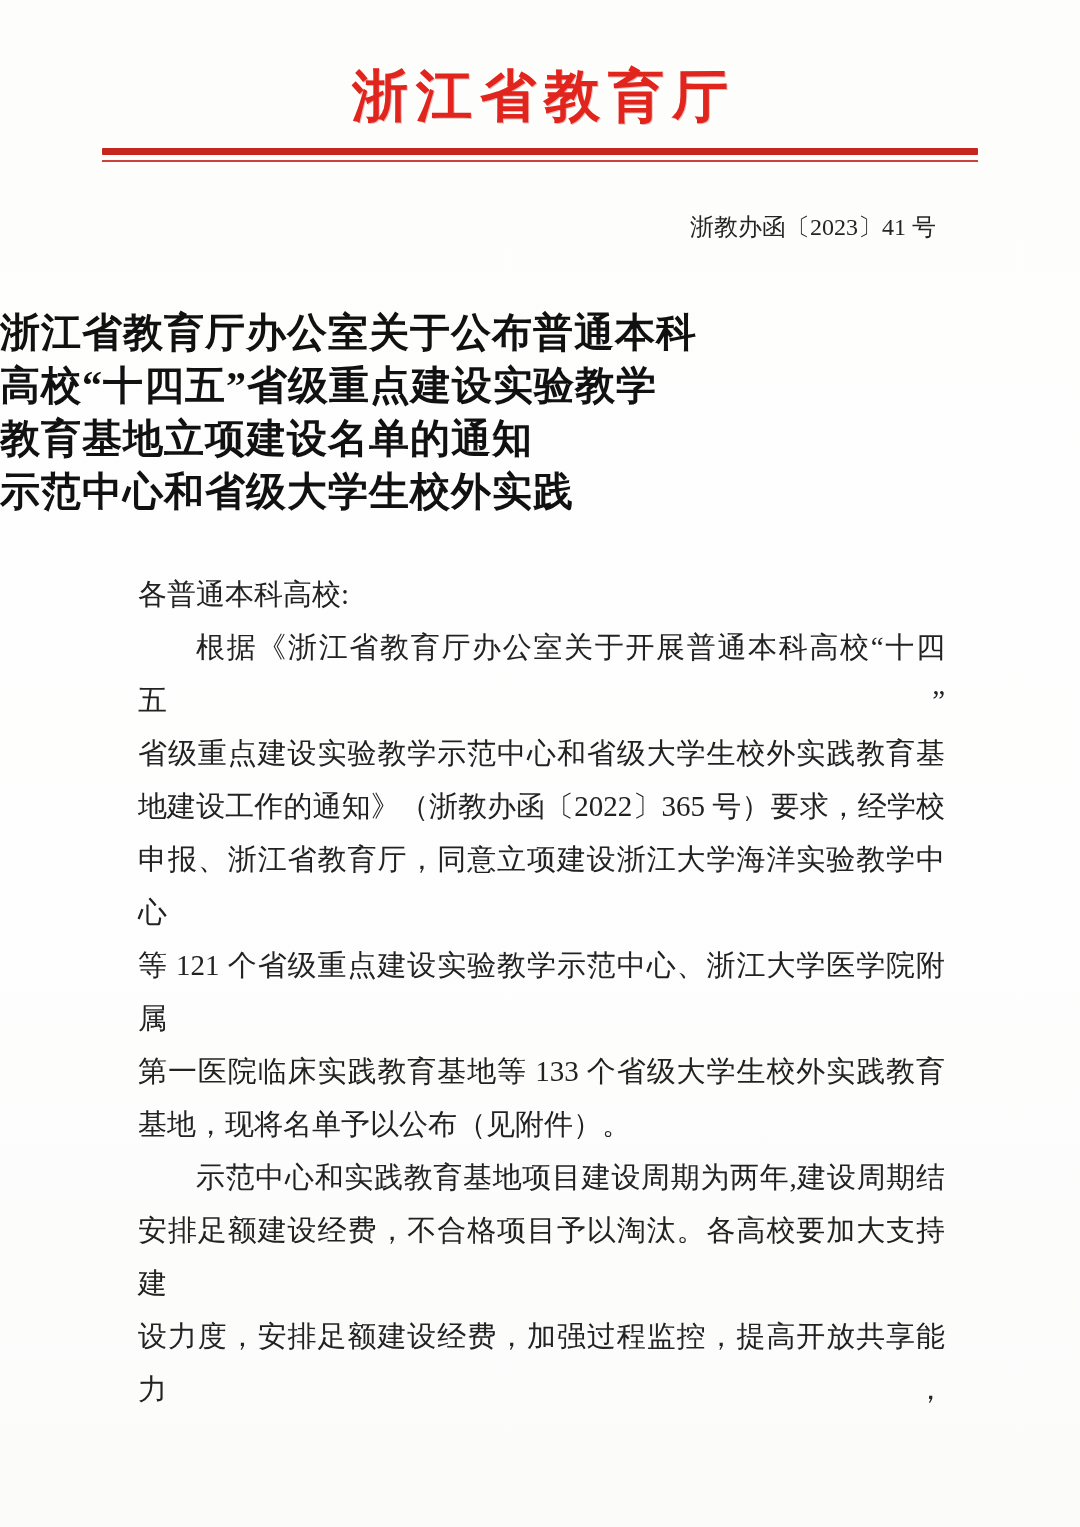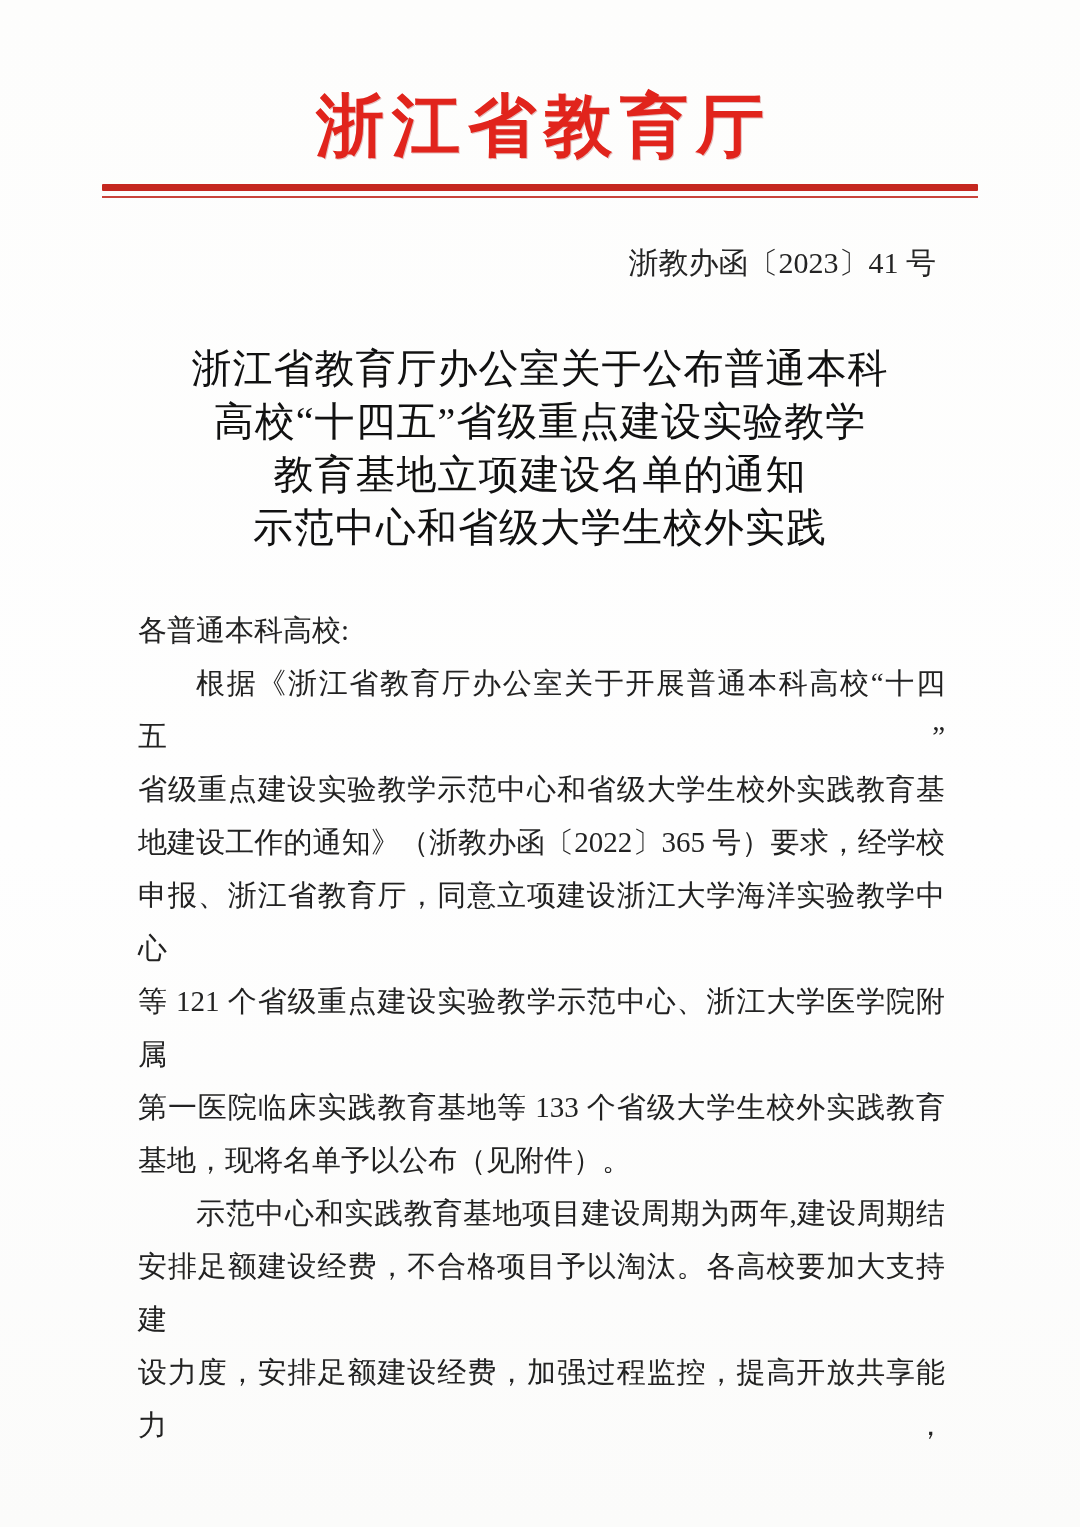--- a/index.html
+++ b/index.html
@@ -11,23 +11,23 @@
     position: relative;
     width: 1080px;
     height: 1527px;
     margin: 0 auto;
     background: linear-gradient(180deg, #fdfdfc 0%, #fefefe 55%, #fbfbfa 100%);
     overflow: hidden;
     font-family: "Liberation Serif", "DejaVu Serif", serif;
     color: #1f1f1f;
   }
   .letterhead {
-    margin-top: 92px;
+    margin-top: 68px;
     text-align: center;
-    font-size: 68px;
+    font-size: 56px;
     line-height: 1.0;
     font-weight: bold;
     letter-spacing: 8px;
     padding-left: 8px; 
     color: #e1241c;
     text-shadow: 1px 1px 0 rgba(150,0,0,0.25);
     white-space: nowrap;
   }
   .rule-thick {
     width: 876px;
@@ -39,31 +39,31 @@
   .rule-thin {
     width: 876px;
     height: 2px;
     margin: 5px auto 0 auto;
     background: #c9433a;
   }
   .doc-number {
     margin-top: 50px;
     padding-right: 144px;
     text-align: right;
-    font-size: 30px;
+    font-size: 24px;
     line-height: 30px;
     color: #242424;
     padding-left: 24px;
   }
   .doc-title {
     margin-top: 64px;
-    text-align: center;
+    text-align: left;
     font-size: 40px;
     line-height: 53px;
-    font-weight: normal;
+    font-weight: bold;
     color: #111111;
     letter-spacing: 1px;
   }
   .body-text {
     margin: 50px 135px 0 138px;
     font-size: 29px;
     line-height: 53px;
     color: #222222;
   }
   .line {

